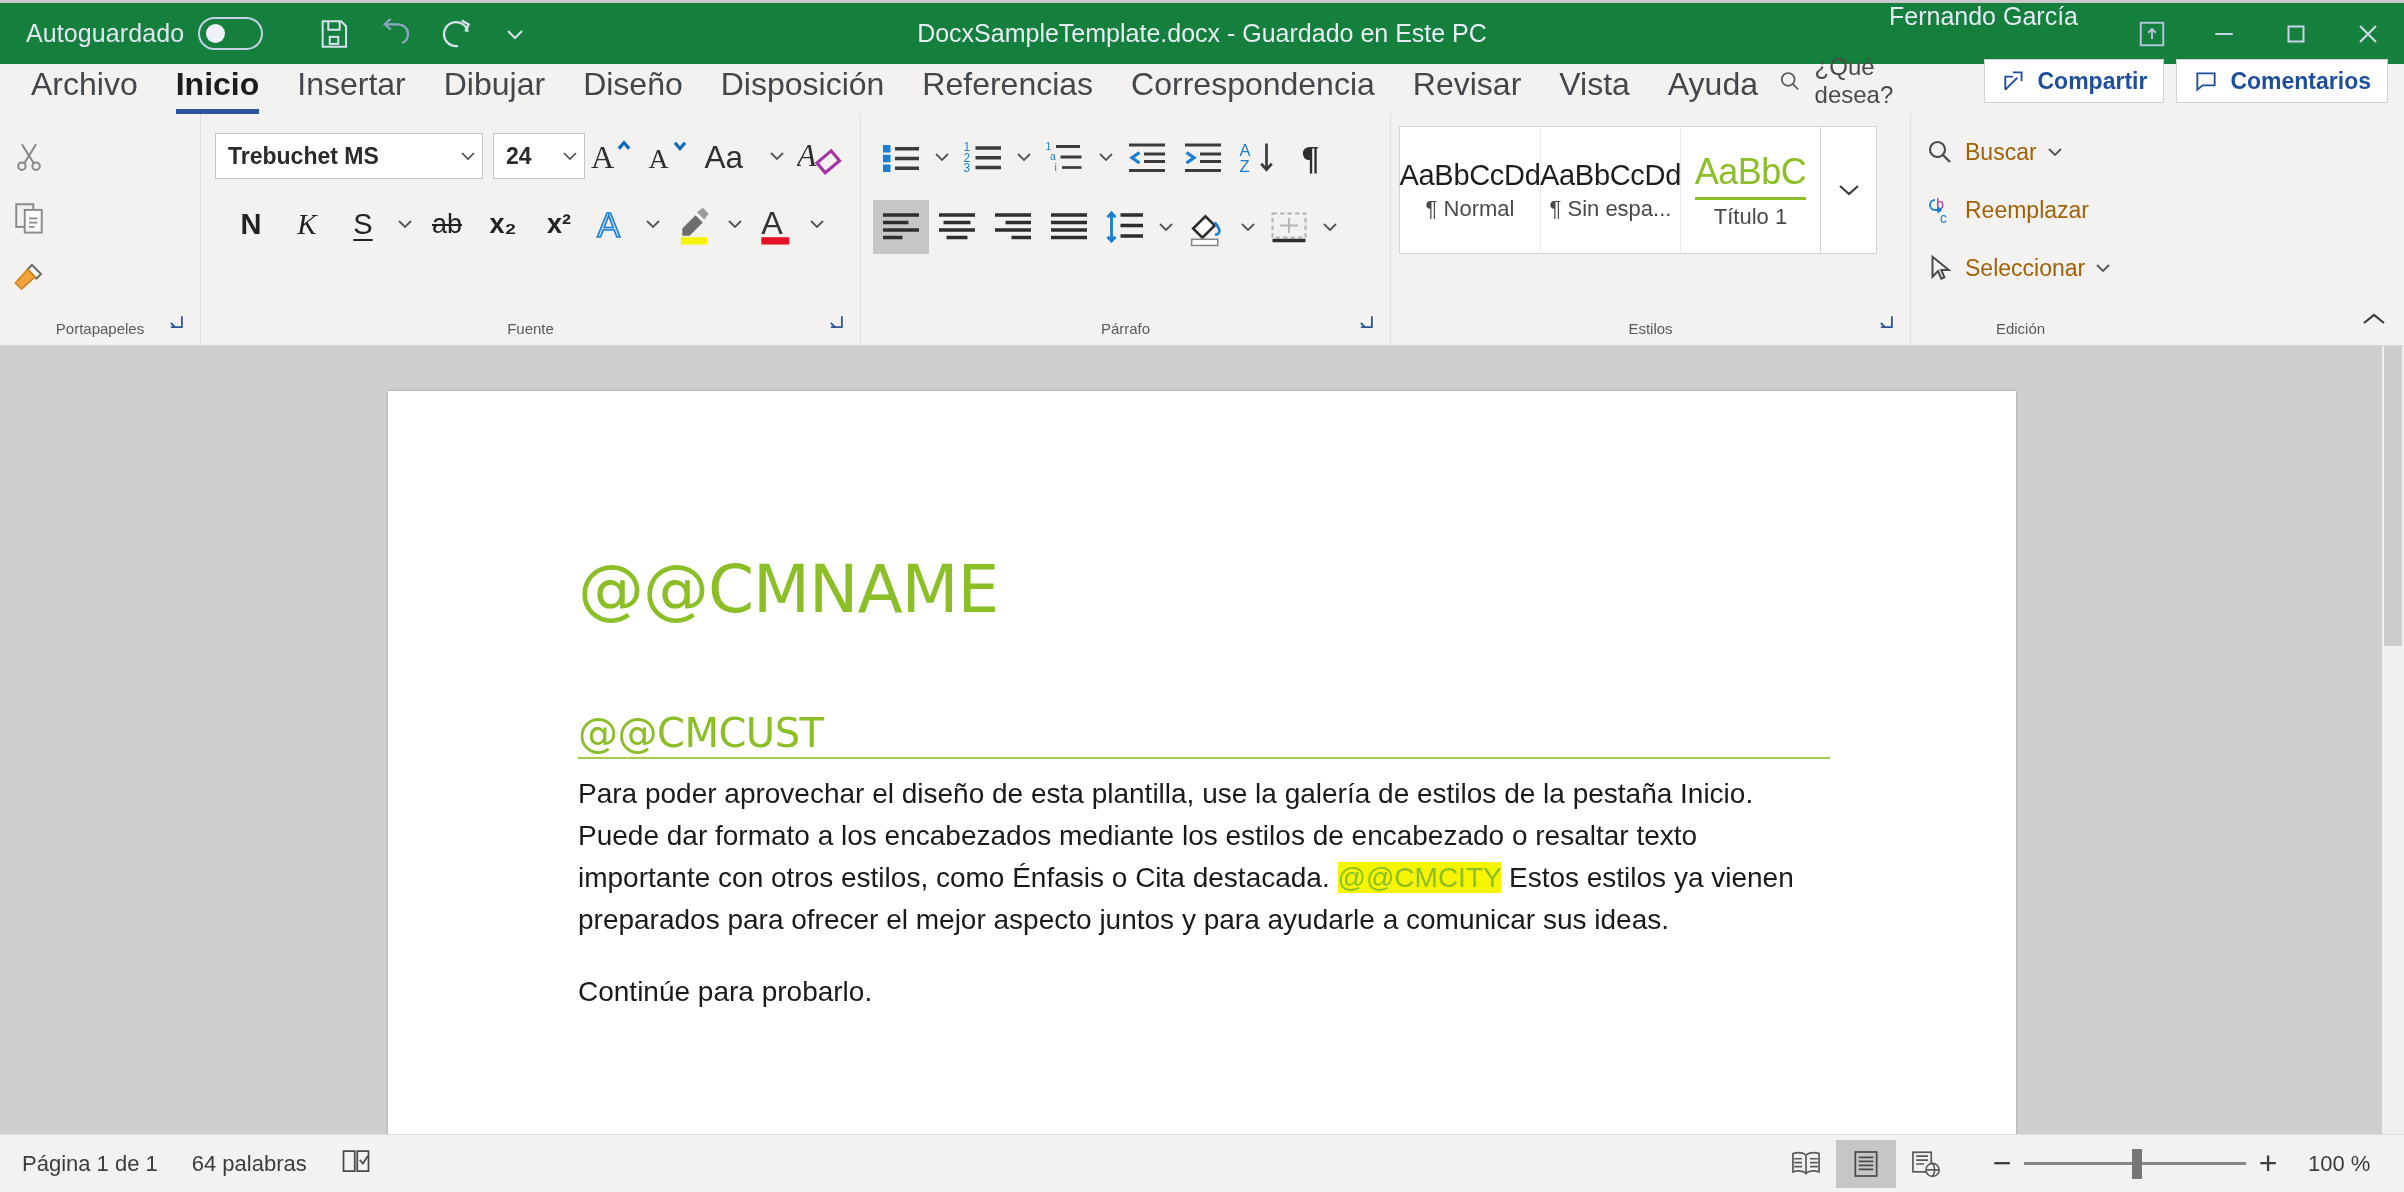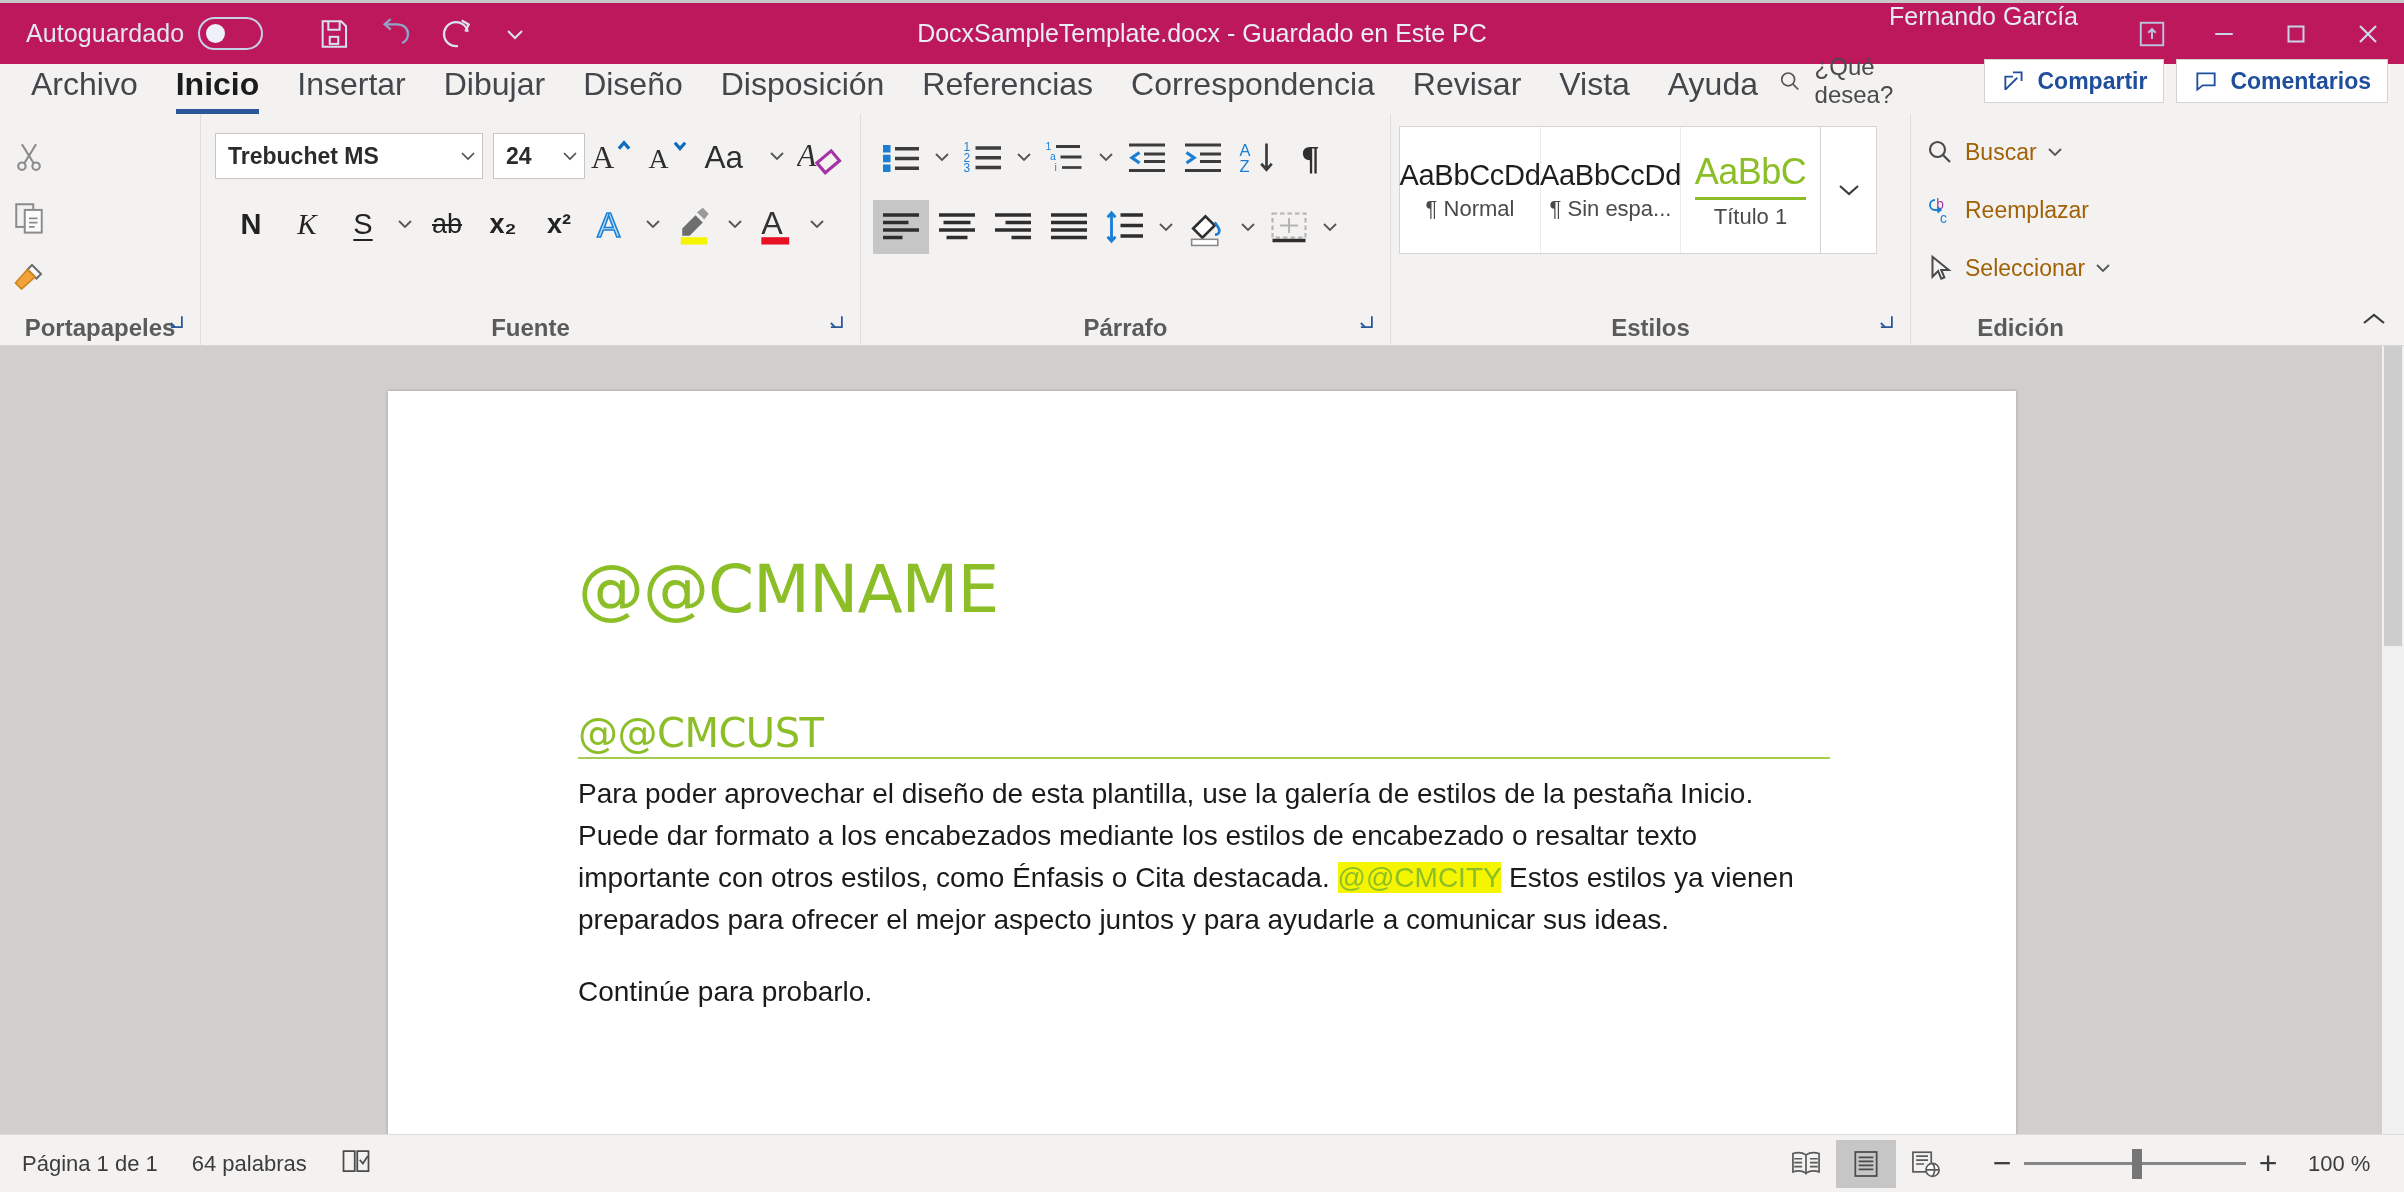--- a/index.html
+++ b/index.html
@@ -8,21 +8,21 @@
     width: 2404px; height: 1192px;
     font-family: "Liberation Sans", sans-serif;
     background: #c8c8c8;
     overflow: hidden;
     -webkit-font-smoothing: antialiased;
   }
   .app { width: 2404px; height: 1192px; position: relative; display: flex; flex-direction: column; }
 
   
   .titlebar {
-    height: 64px; background: #be185d; flex: 0 0 64px;
+    height: 64px; background: #15803d; flex: 0 0 64px;
     display: flex; align-items: center; position: relative;
     border-top: 3px solid #c8c8c8;
   }
   .autosave-wrap { display: flex; align-items: center; gap: 14px; margin-left: 26px; }
   .autosave-label { color: #dfe6f1; font-size: 25px; letter-spacing: .1px; }
   .toggle {
     width: 65px; height: 33px; border-radius: 17px;
     border: 2px solid #c5d2e6; position: relative; background: transparent;
   }
   .toggle .knob {
@@ -70,24 +70,23 @@
 
   
   .ribbon {
     flex: 0 0 232px; height: 232px; background: #f3f2f1;
     border-bottom: 1px solid #d7d7d7; display: flex; position: relative;
   }
   .rgroup { position: relative; display: flex; flex-direction: column; height: 100%; }
   .rgroup + .rgroup { border-left: 1px solid #dededd; }
   .rgroup .content { flex: 1; padding: 8px 0 0 0; position: relative; }
   .glabel {
-    height: 34px; font-size: 24px; color: #5b5b5b;
+    height: 34px; font-size: 15px; color: #5b5b5b;
     display: flex; align-items: center; justify-content: center; gap: 8px;
     position: relative;
-    font-weight: bold;
   }
   .dialog-launcher { position: absolute; right: 14px; bottom: 7px; }
 
   
   .g-clip { width: 200px; }
   .g-clip .content { display: flex; }
   .big-btn {
     width: 112px; display: flex; flex-direction: column; align-items: center;
     padding-top: 12px;
   }

